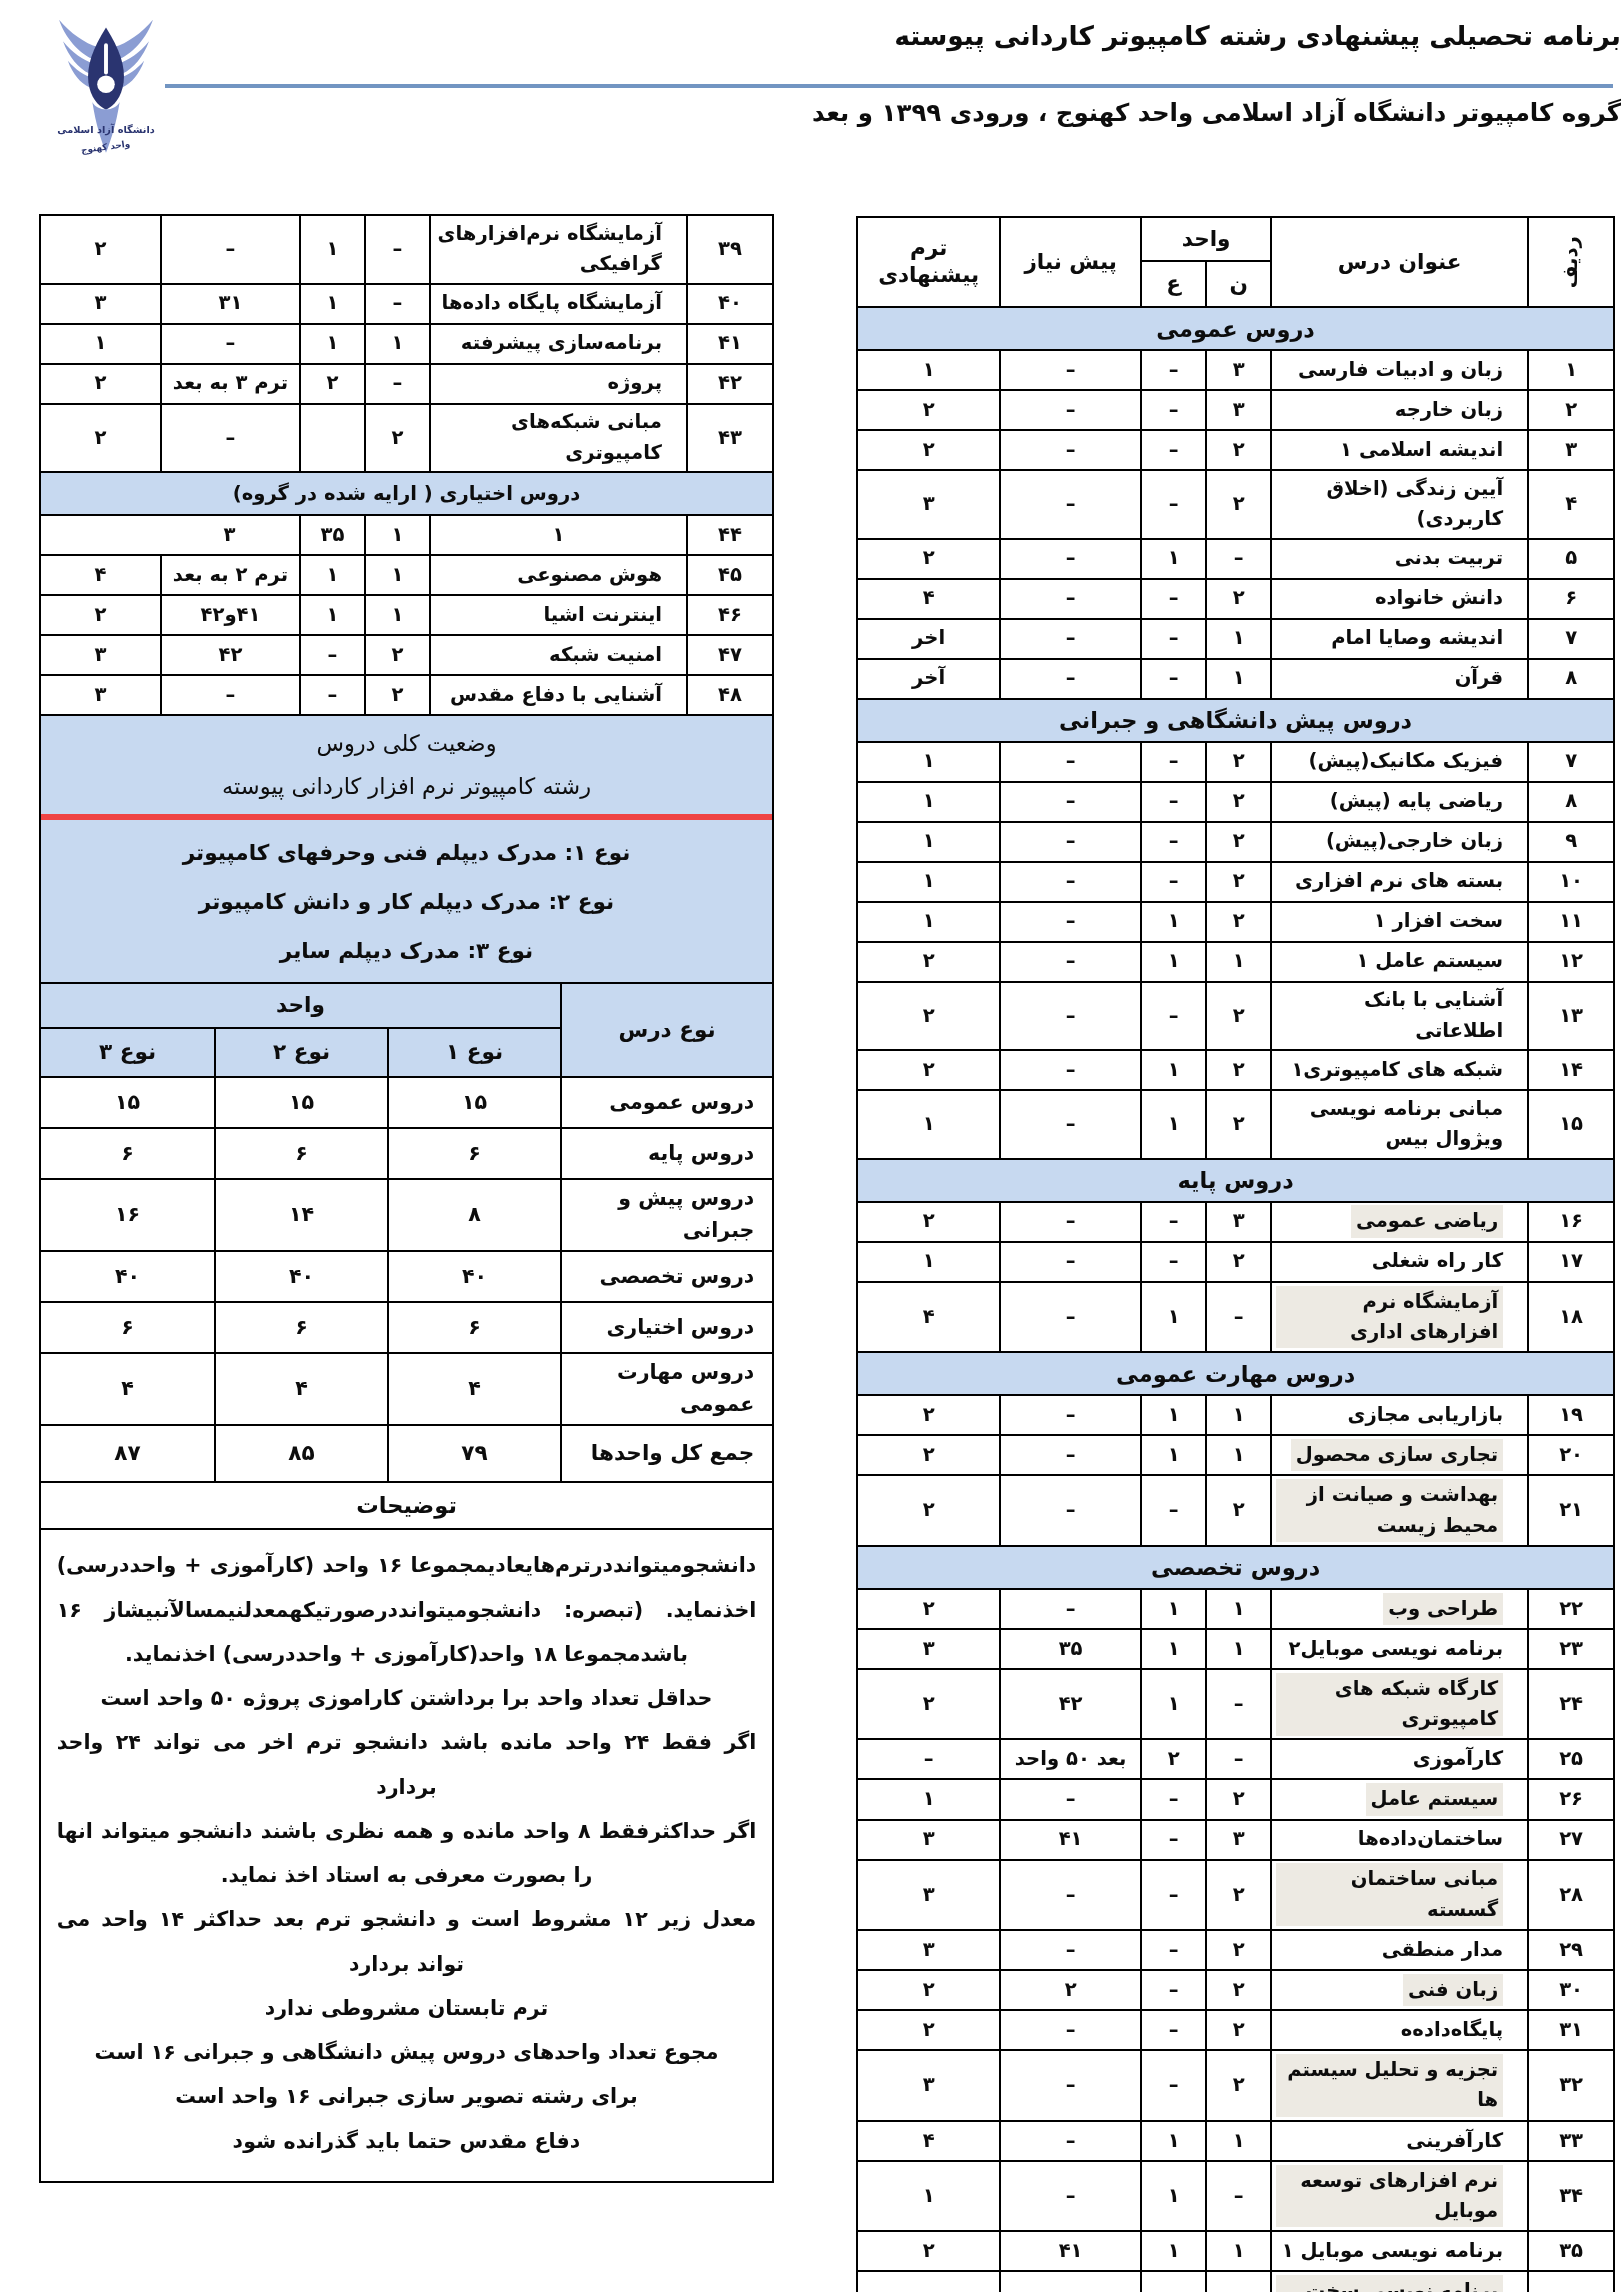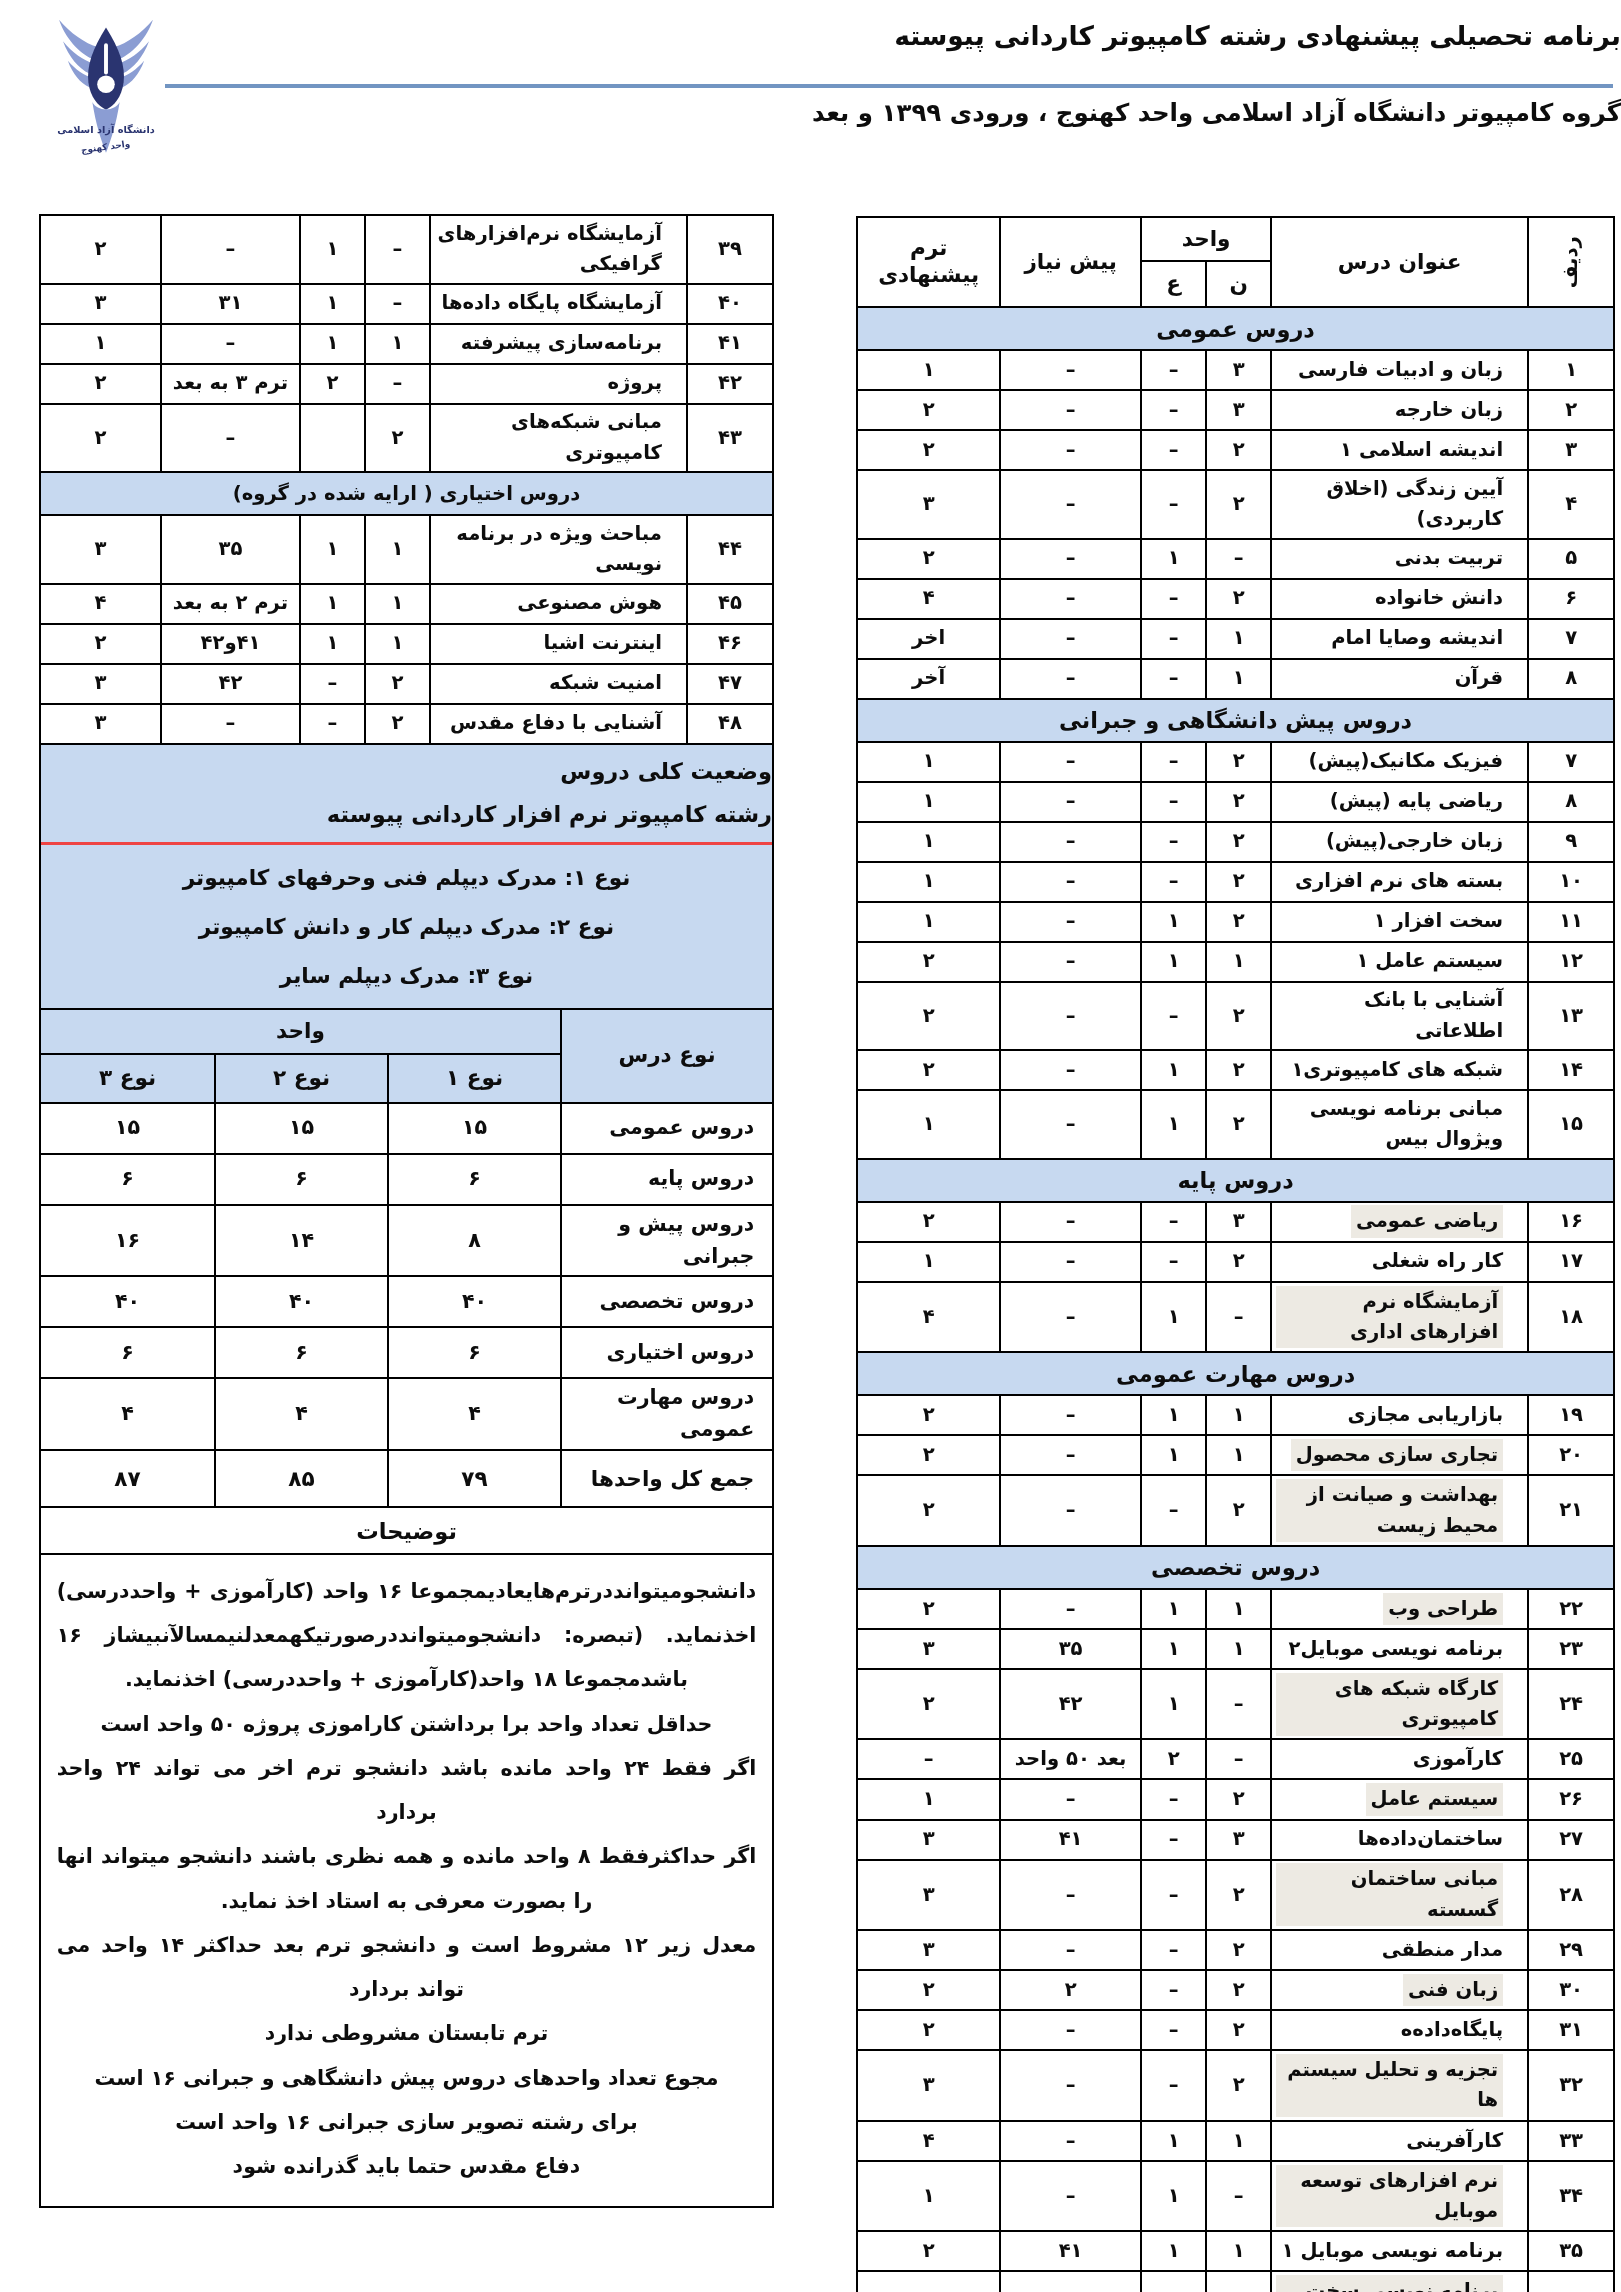--- a/index.html
+++ b/index.html
@@ -47,21 +47,21 @@
   .crow .cell:last-child{border-left:none;}
   .c-title{justify-content:flex-start;text-align:right;padding-right:24px;}
   .hl{background:var(--hl-color);padding:1px 4.9px;}
 
   .secbar{display:flex;align-items:center;justify-content:center;min-height:43px;background:var(--bar-color);border-bottom:2px solid #000;font-size:22.5px;font-weight:700;}
 
   #rt-body > :last-child, #lt-rows2 > .crow:last-child{border-bottom:2px solid #000;}
   #rt-body > .crow:last-of-type{border-bottom:none;}
 
   
-  .blue2{background:var(--bar-color);border-bottom:3px solid #ef4444;font-weight:700;font-size:22.5px;padding:5.9px 0;}
+  .blue2{background:var(--bar-color);border-bottom:6px solid #ef4444;text-align:center;font-weight:400;font-size:22.5px;padding:5.9px 0;}
   .blue2 div{line-height:43px;}
   #type-defs{background:var(--bar-color);border-bottom:2px solid #000;text-align:center;font-weight:700;font-size:21.6px;padding:7.8px 0;}
   .type-line{line-height:49px;}
 
   
   .sumhead{display:grid;grid-template-columns:212px 173px 173px 1fr;grid-template-rows:45px 47px;background:var(--bar-color);font-size:21.6px;font-weight:700;border-bottom:2px solid #000;}
   .sumhead .hc{border-left:2px solid #000;}
   .s-type{grid-column:1;grid-row:1/3;}
   .s-unit{grid-column:2/5;grid-row:1;border-left:none !important;border-bottom:2px solid #000;}
   .s-t1{grid-column:2;grid-row:2;}
@@ -1007,23 +1007,20 @@
         </div>
       </div>
     </div>
   <div class="secbar">
     <span>دروس اختیاری ( ارایه شده در گروه)</span>
   </div>
   <div id="lt-rows2">
       <div class="crow">
         <div class="cell c-no">
           <span>۴۴</span>
-        </div>
-        <div class="cell c-title">
-          <span>مباحث ویژه در برنامه نویسی</span>
         </div>
         <div class="cell c-num">
           <span>۱</span>
         </div>
         <div class="cell c-num">
           <span>۱</span>
         </div>
         <div class="cell c-pre">
           <span>۳۵</span>
         </div>

